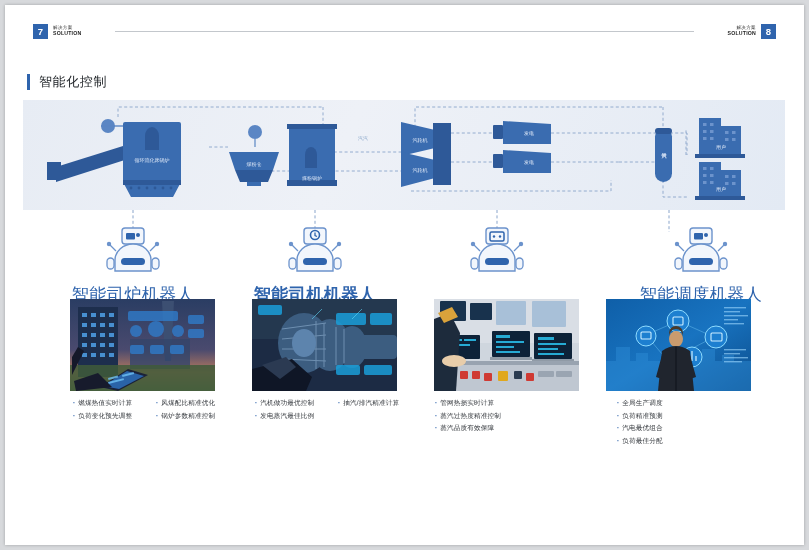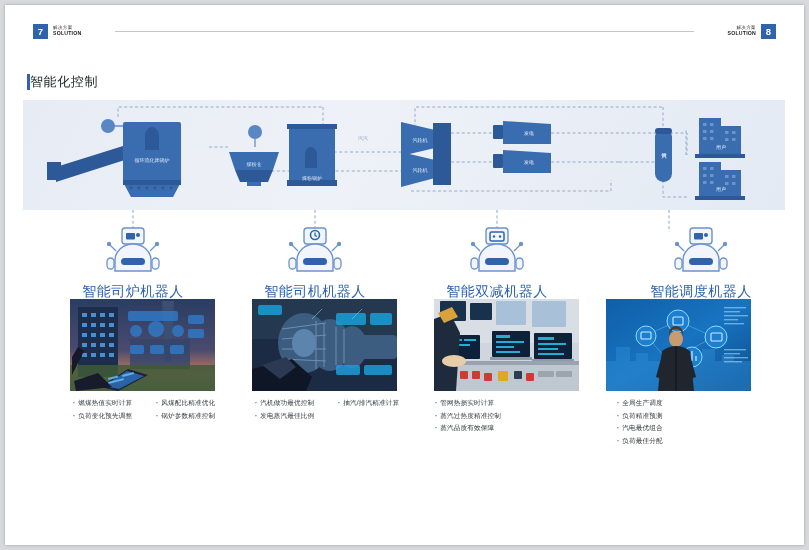--- a/index.html
+++ b/index.html
@@ -26,39 +26,39 @@
   }
   .hdr-txt { line-height:1.05; }
   .hdr-cn { font-size:4.6px; color:#3a3a3a; letter-spacing:.3px; white-space:nowrap; }
   .hdr-en { font-size:5.2px; font-weight:bold; color:#1d1d1d; letter-spacing:.2px; }
   .hdr-right .hdr-txt { text-align:right; }
   .hdr-rule { position:absolute; top:26px; height:1px; background:#c3c7cc; }
   .hdr-rule.l { left:110px; width:310px; }
   .hdr-rule.r { right:110px; width:310px; }
 
   
-  .sec-title { position:absolute; left:22px; top:68px; display:flex; align-items:center; }
+  .sec-title { position:absolute; left:22px; top:68px; display:flex; align-items:center; gap:9px; }
   .sec-bar { width:3px; height:16px; background:#2f64ad; }
   .sec-text { font-size:13px; color:#23272b; letter-spacing:.6px; }
 
   
   .diagram {
     position:absolute; left:18px; top:95px; width:762px; height:110px;
     background:linear-gradient(115deg,#e7ecf4 0%,#eef1f7 42%,#e3eaf4 100%);
   }
   .dgm { position:absolute; left:0; top:0; width:100%; height:100%; }
 
   
   .stems { position:absolute; left:18px; top:205px; width:762px; height:22px; }
 
   
   .robots { position:absolute; left:18px; top:222px; width:762px; height:70px; }
   .robot-col { position:absolute; width:190px; text-align:center; }
   .robot-col .rname {
-    font-size:14px; color:#2f64ad; letter-spacing:.5px; margin-top:4px;
+    font-size:17px; color:#2f64ad; letter-spacing:.5px; margin-top:4px;
   }
 
   
   .cards { position:absolute; left:18px; top:294px; width:762px; height:100px; }
   .card { position:absolute; width:145px; height:92px; overflow:hidden; background:#2a3a55; }
   .card svg { display:block; }
 
   
   .bullets { position:absolute; left:18px; top:392px; width:762px; height:60px; }
   .bgroup { position:absolute; }
@@ -265,21 +265,21 @@
         <circle cx="7" cy="17" r="2.2" fill="#6c93cc"></circle>
           <circle cx="55" cy="17" r="2.2" fill="#6c93cc"></circle>
         <path d="M13,44 L13,33 a18,16 0 0 1 36,0 L49,44 Z" fill="#f2f6fc" stroke="#6c93cc" stroke-width="1.4"></path>
         <rect x="19" y="31" width="24" height="7" rx="3.5" fill="#2f64ad"></rect>
         <rect x="5" y="31" width="7" height="11" rx="3.5" fill="#f2f6fc" stroke="#6c93cc" stroke-width="1.3"></rect>
         <rect x="50" y="31" width="7" height="11" rx="3.5" fill="#f2f6fc" stroke="#6c93cc" stroke-width="1.3"></rect>
       </svg>
       <div class="rname">智能司炉机器人</div>
     </div>
 
-    <div class="robot-col" style="left:197px;">
+    <div class="robot-col" style="left:197px;font-weight:bold;">
       <svg width="62" height="48" viewBox="0 0 62 48">
         <rect x="20" y="1" width="22" height="16" rx="3" fill="#f2f6fc" stroke="#6c93cc" stroke-width="1.4"></rect>
         <g fill="#2f64ad">
             <circle cx="31" cy="8" r="4.5" fill="none" stroke="#2f64ad" stroke-width="1.6"></circle>
             <path d="M31,5.5 L31,8.5 L33,9.5" stroke="#2f64ad" stroke-width="1.3" fill="none"></path>
           </g>
         <path d="M31,17 L31,21" stroke="#6c93cc" stroke-width="1.4"></path>
         <path d="M14,24 L8,18 M48,24 L54,18" stroke="#6c93cc" stroke-width="1.3" fill="none"></path>
         <circle cx="7" cy="17" r="2.2" fill="#6c93cc"></circle>
           <circle cx="55" cy="17" r="2.2" fill="#6c93cc"></circle>
@@ -301,21 +301,20 @@
           </g>
         <path d="M31,17 L31,21" stroke="#6c93cc" stroke-width="1.4"></path>
         <path d="M14,24 L8,18 M48,24 L54,18" stroke="#6c93cc" stroke-width="1.3" fill="none"></path>
         <circle cx="7" cy="17" r="2.2" fill="#6c93cc"></circle>
           <circle cx="55" cy="17" r="2.2" fill="#6c93cc"></circle>
         <path d="M13,44 L13,33 a18,16 0 0 1 36,0 L49,44 Z" fill="#f2f6fc" stroke="#6c93cc" stroke-width="1.4"></path>
         <rect x="19" y="31" width="24" height="7" rx="3.5" fill="#2f64ad"></rect>
         <rect x="5" y="31" width="7" height="11" rx="3.5" fill="#f2f6fc" stroke="#6c93cc" stroke-width="1.3"></rect>
         <rect x="50" y="31" width="7" height="11" rx="3.5" fill="#f2f6fc" stroke="#6c93cc" stroke-width="1.3"></rect>
       </svg>
-      <div class="rname">智能双减机器人</div>
     </div>
 
     <div class="robot-col" style="left:583px;">
       <svg width="62" height="48" viewBox="0 0 62 48">
         <rect x="20" y="1" width="22" height="16" rx="3" fill="#f2f6fc" stroke="#6c93cc" stroke-width="1.4"></rect>
         <g fill="#2f64ad">
             <rect x="24" y="6" width="9" height="6.5" rx="1"></rect>
             <circle cx="36" cy="8" r="2"></circle>
           </g>
         <path d="M31,17 L31,21" stroke="#6c93cc" stroke-width="1.4"></path>

